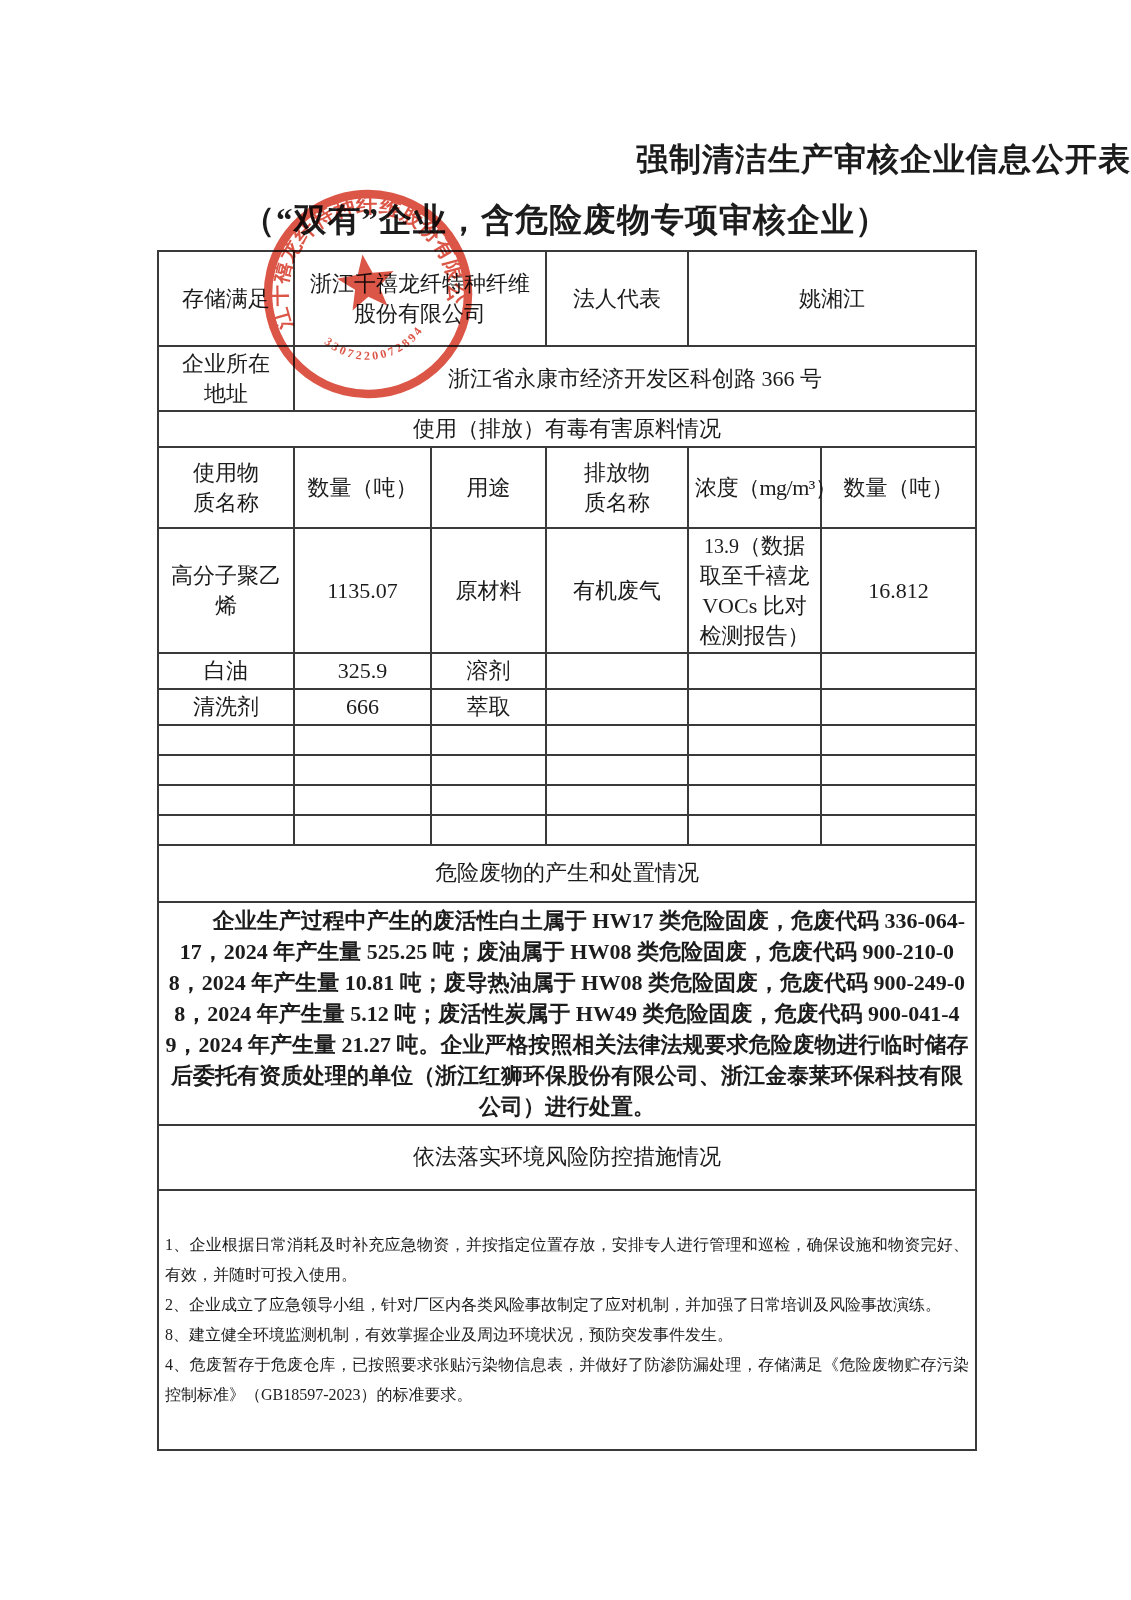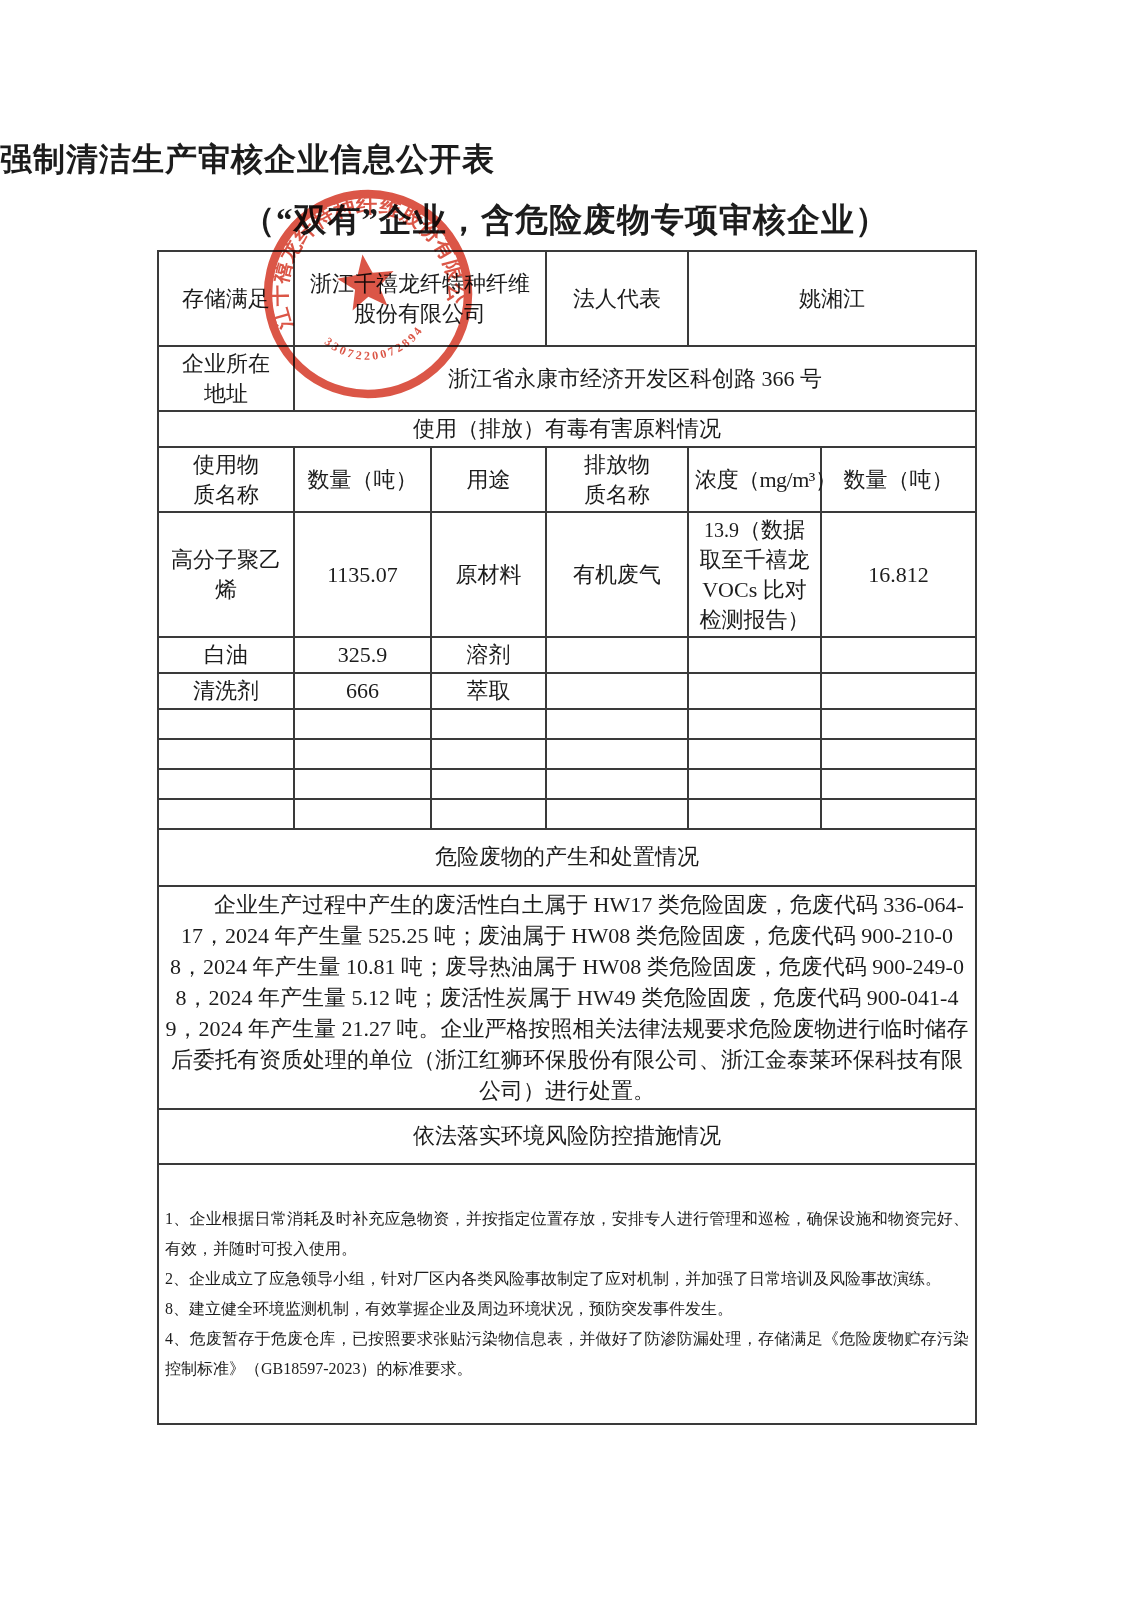--- a/index.html
+++ b/index.html
@@ -2,21 +2,21 @@
 <html><head>
 <meta charset="utf-8">
 <style>
   * { margin:0; padding:0; box-sizing:border-box; }
   html,body { background:#ffffff; }
   .page {
     position:relative; width:1131px; height:1600px; background:#fff;
     font-family:"Liberation Serif","DejaVu Serif",serif; color:#1c1c1c; overflow:hidden;
   }
   .title {
-    position:absolute; top:138px; left:0; width:100%; text-align:left;
+    position:absolute; top:138px; left:0; width:100%; text-align:right;
     font-size:32px; font-weight:bold; letter-spacing:1px;
   }
   .subtitle {
     position:absolute; top:198px; left:0; width:100%; text-align:center;
     font-size:33px; font-weight:bold; letter-spacing:1px;
   }
   table.form {
     position:absolute; left:157px; top:250px; width:818px;
     border-collapse:collapse; table-layout:fixed;
   }
@@ -26,26 +26,26 @@
   }
   .r1 td { height:95px; }
   .r2 td { height:63px; }
   .r3 td { height:24px; }
   .r4 td { height:64px; }
   .r5 td { height:78px; }
   .r6 td { height:30px; }
   .r7 td { height:31px;margin-top:32px; }
   .re td { height:30px; }
   .r12 td { height:57px; text-align:left; padding-left:13px; }
-  .r13 td { height:181px; vertical-align:top; text-align:justify; padding:14px 14px 10px 14px; }
+  .r13 td { height:181px; vertical-align:top; text-align:justify; padding:14px 14px 10px 14px;font-weight:bold; }
   .r13 p { text-indent:2em; line-height:31px; font-size:22px; }
-  .r14 td { height:55px; text-align:left; vertical-align:top; padding:14px 0 0 13px; }
+  .r14 td { height:65px; text-align:left; vertical-align:top; padding:14px 0 0 13px; }
   .r15 td { height:260px; vertical-align:top; text-align:left; padding:16px 10px 8px 13px; }
   .r15 p { line-height:30px; font-size:16px; text-align:justify; }
-  .w3em { width:3.4em; margin:0 auto; }
+  .w3em { width:3.4em; margin:8px auto; }
   .conc-h { font-size:20px; white-space:nowrap; padding:2px 1px; letter-spacing:-0.5px; }
   .conc-cell { font-size:15px; line-height:1.45; padding:2px 4px; }
   .conc-main { font-size:20px; }
   .stamp {
     position:absolute; left:248px; top:172px; width:240px; height:250px;
     opacity:0.85; mix-blend-mode:multiply;
   }
 </style>
 </head>
 <body>

